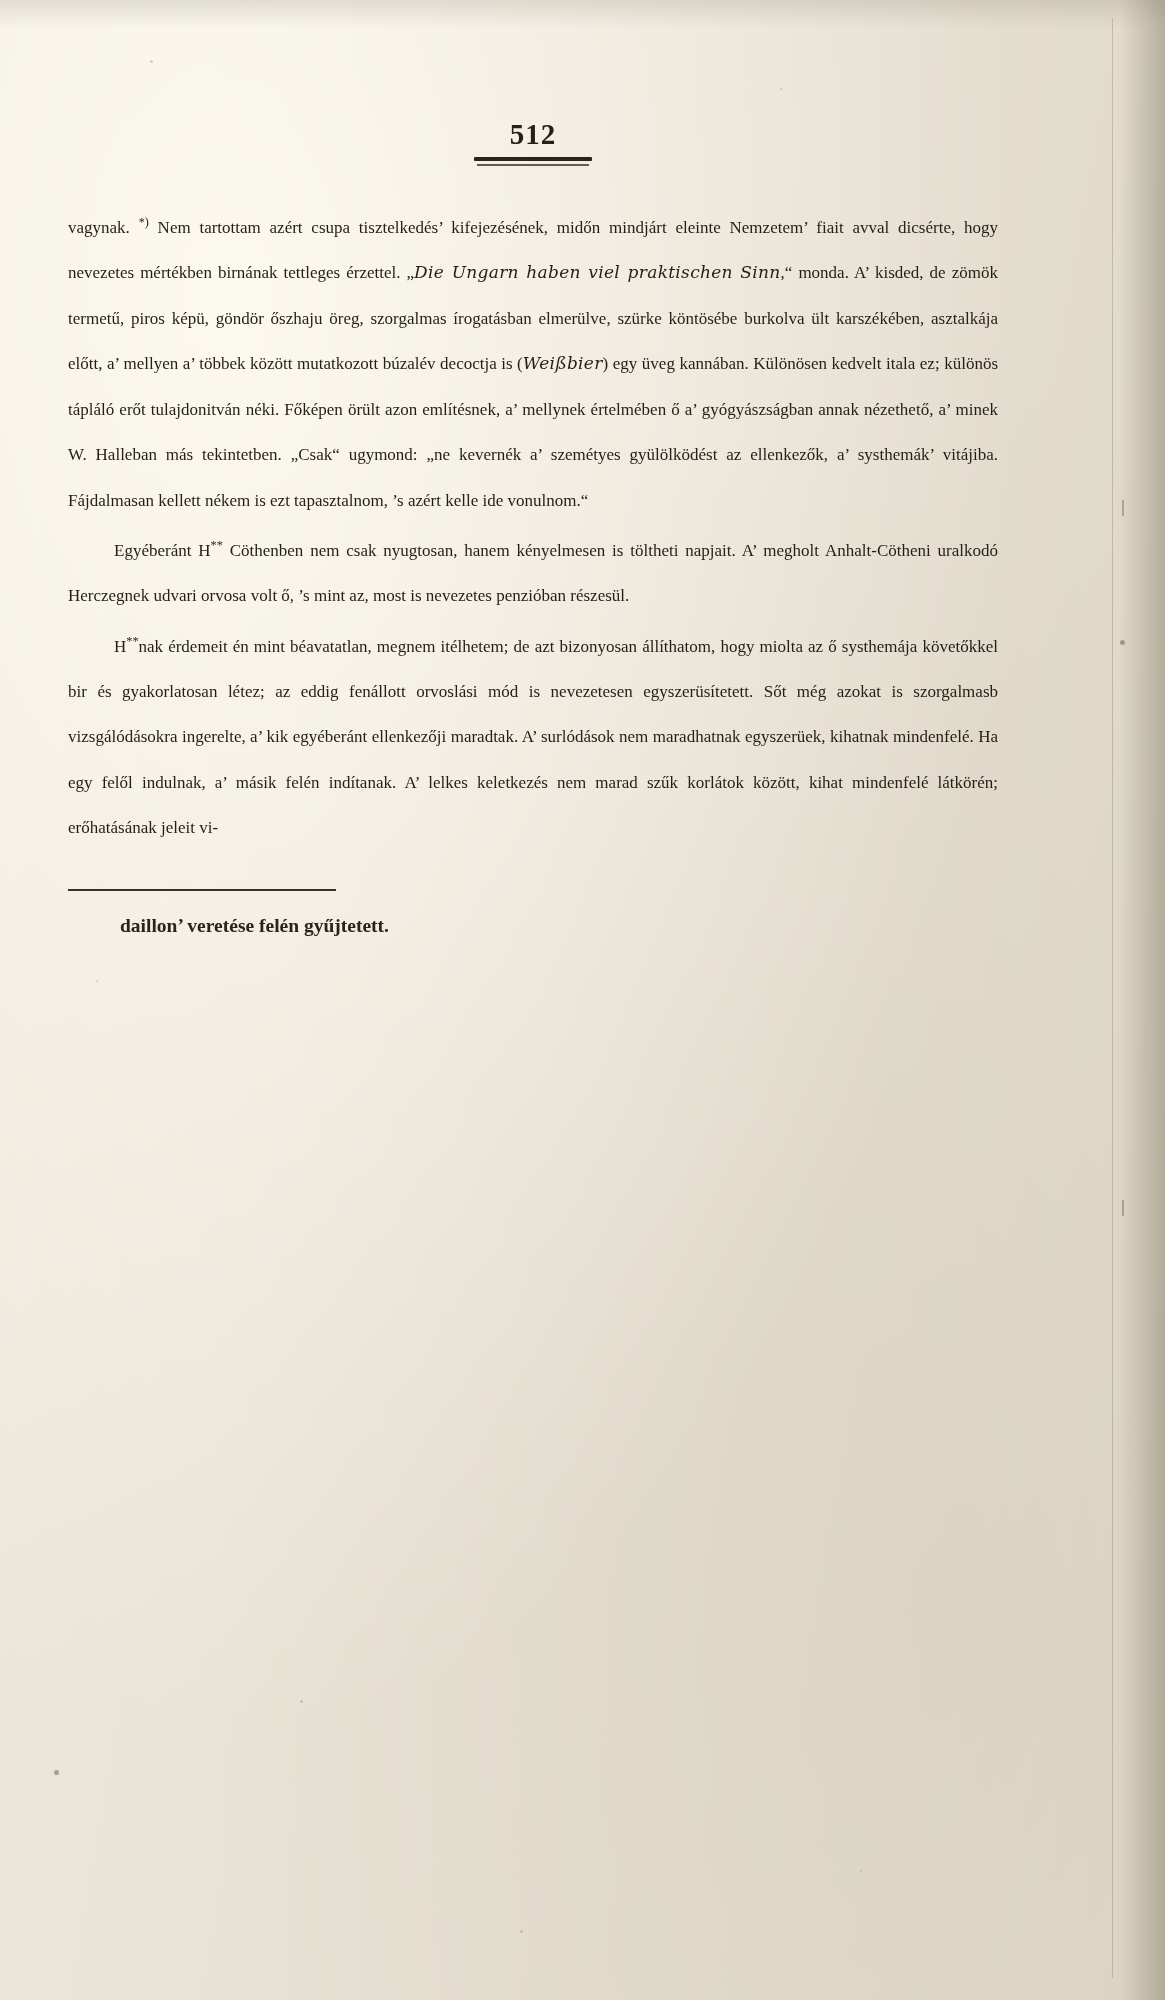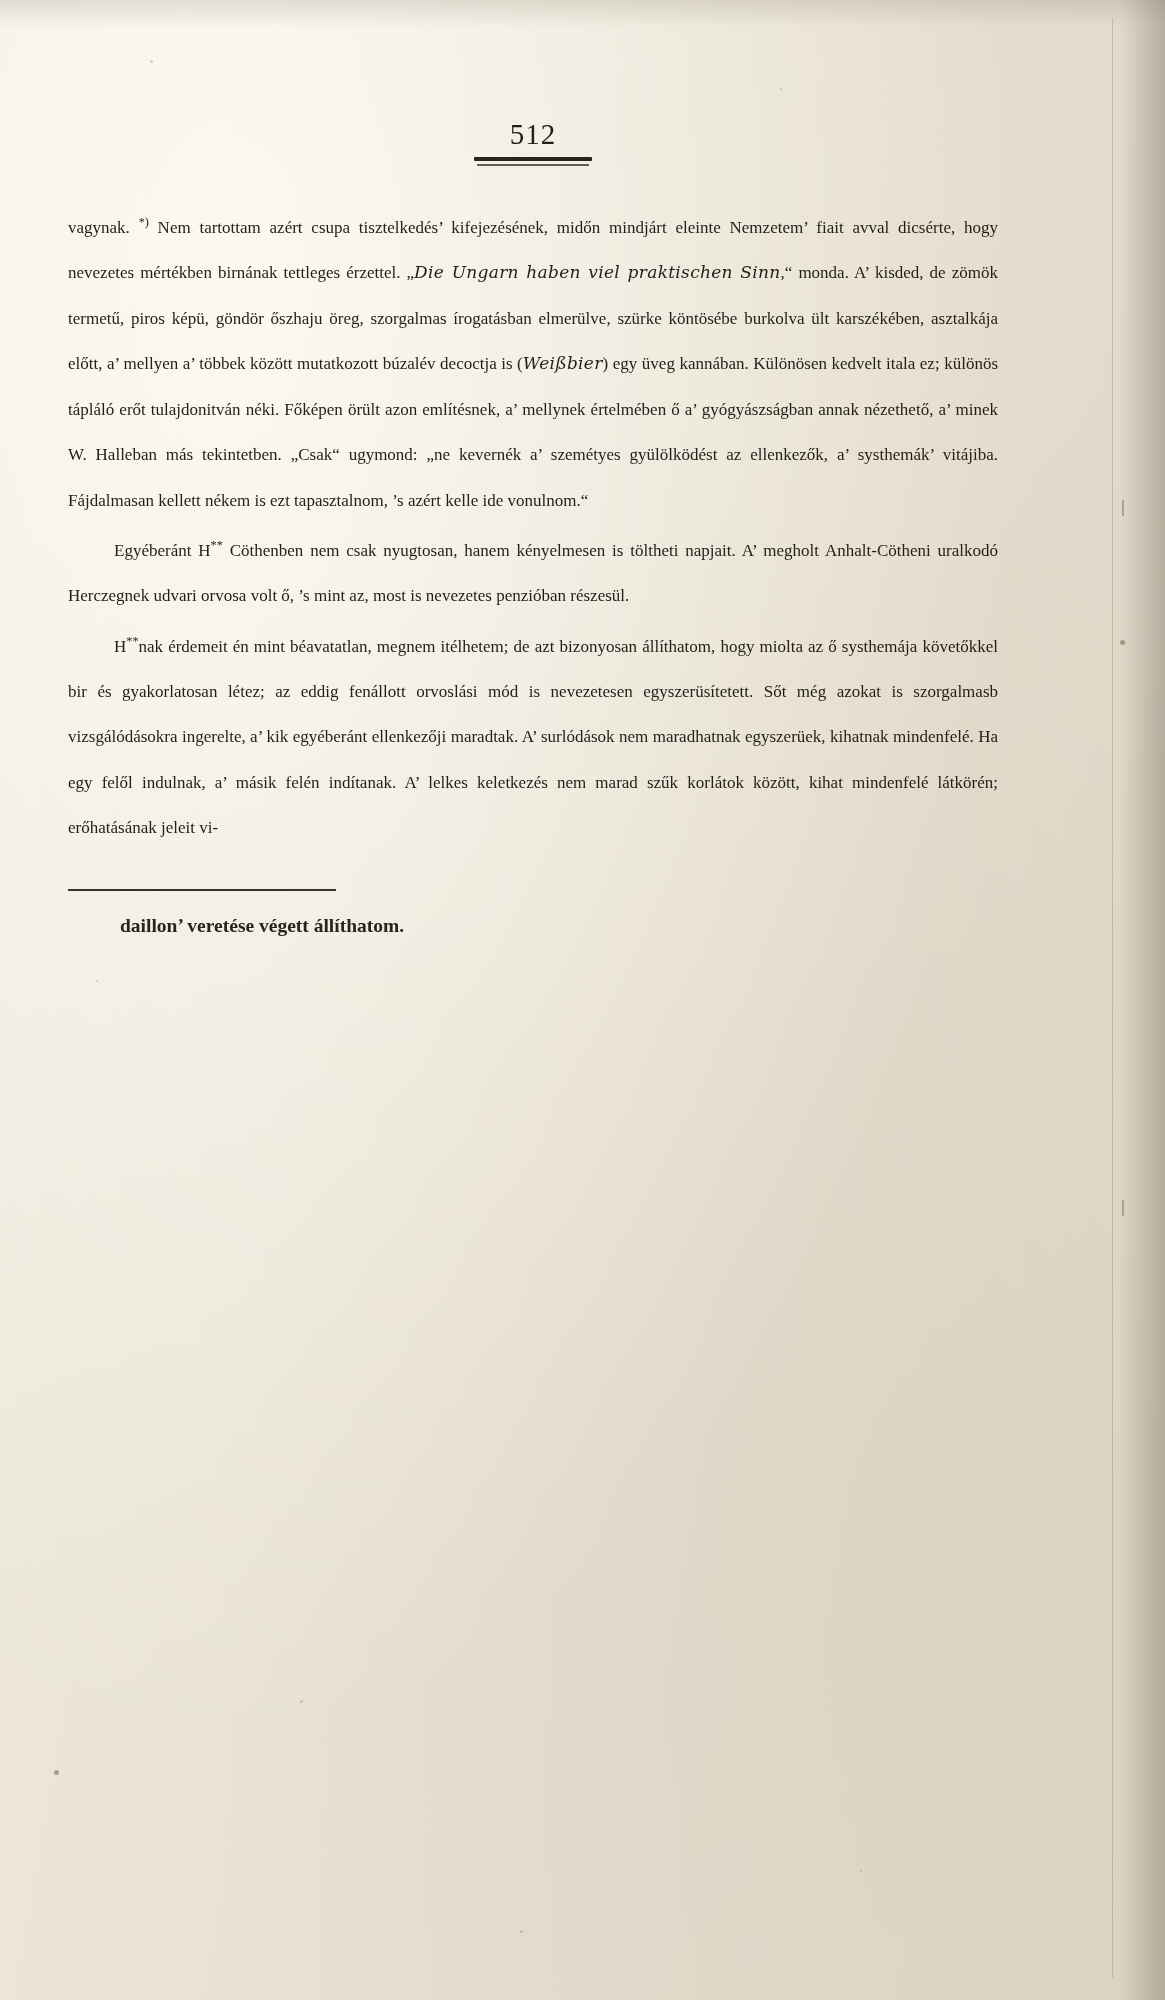--- a/index.html
+++ b/index.html
@@ -57,21 +57,21 @@
   .content {
     position: absolute;
     left: 68px;
     top: 118px;
     width: 930px;
   }
 
   .folio {
     text-align: center;
     font-size: 29px;
-    font-weight: normal;
+    font-weight: bold;
     letter-spacing: 1px;
     color: #241f18;
     margin: 0 0 6px 0;
     font-family: "Liberation Serif", serif;
   }
   .rule-wrap {
     width: 118px;
     margin: 0 auto 34px auto;
   }
   .rule1 {
@@ -174,17 +174,17 @@
 
     <div class="body-text" id="body-text">
         <p>vagynak. <span class="sup">*)</span> Nem tartottam azért csupa tisztelkedés’ kifejezésének, midőn mindjárt eleinte Nemzetem’ fiait avval dicsérte, hogy nevezetes mértékben birnának tettleges érzettel.  „<span class="fraktur">Die Ungarn haben viel praktischen Sinn</span>,“ monda. A’ kisded, de zömök termetű, piros képü, göndör őszhaju öreg, szorgalmas írogatásban elmerülve, szürke köntösébe burkolva ült karszékében, asztalkája előtt, a’ mellyen a’ többek között mutatkozott búzalév decoctja is (<span class="fraktur">Weißbier</span>) egy üveg kannában. Különösen kedvelt itala ez; különös tápláló erőt tulajdonitván néki. Főképen örült azon említésnek, a’ mellynek értelmében ő a’ gyógyászságban annak nézethető, a’ minek W. Halleban más tekintetben.  „Csak“ ugymond: „ne kevernék a’ szemétyes gyülölködést az ellenkezők, a’ systhemák’ vitájiba.  Fájdalmasan kellett nékem is ezt tapasztalnom, ’s azért kelle ide vonulnom.“</p>
         <p class="indent">Egyéberánt H<span class="sup">**</span> Cöthenben nem csak nyugtosan, hanem kényelmesen is töltheti napjait.  A’ megholt Anhalt-Cötheni uralkodó Herczegnek udvari orvosa volt ő, ’s mint az, most is nevezetes penzióban részesül.</p>
         <p class="indent">H<span class="sup">**</span>nak érdemeit én mint béavatatlan, megnem itélhetem; de azt bizonyosan állíthatom, hogy miolta az ő systhemája követőkkel bir és gyakorlatosan létez; az eddig fenállott orvoslási mód is nevezetesen egyszerüsítetett.  Sőt még azokat is szorgalmasb vizsgálódásokra ingerelte, a’ kik egyéberánt ellenkezőji maradtak.  A’ surlódások nem maradhatnak egyszerüek, kihatnak mindenfelé.  Ha egy felől indulnak, a’ másik felén indítanak.  A’ lelkes keletkezés nem marad szűk korlátok között, kihat mindenfelé látkörén; erőhatásának jeleit vi-</p>
       </div>
 
     <div class="footnote-rule"></div>
 
     <div class="footnote">
-      <div class="fn-rest">daillon’ veretése végett állíthatom.</div>
+      <div class="fn-rest">daillon’ veretése felén gyűjtetett.</div>
     </div>
 
   </div>
 </div>
 
 </body></html>

